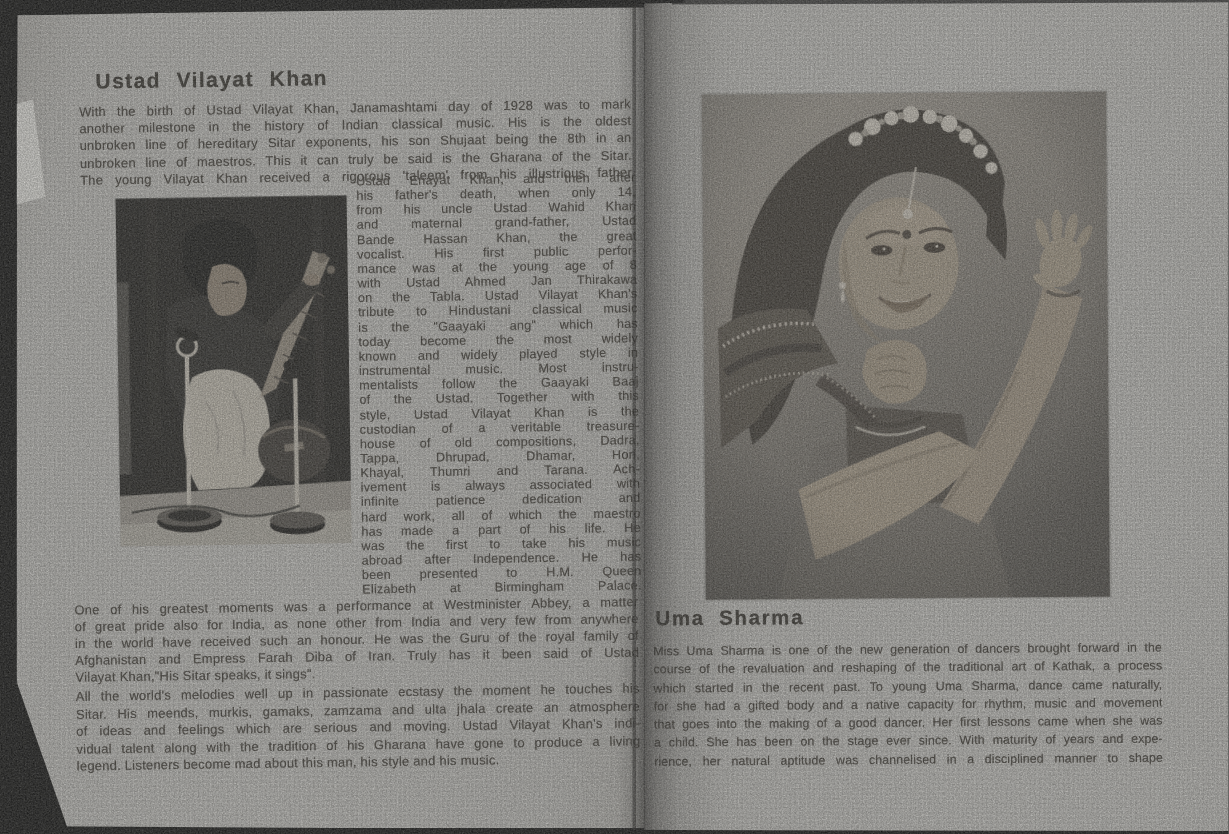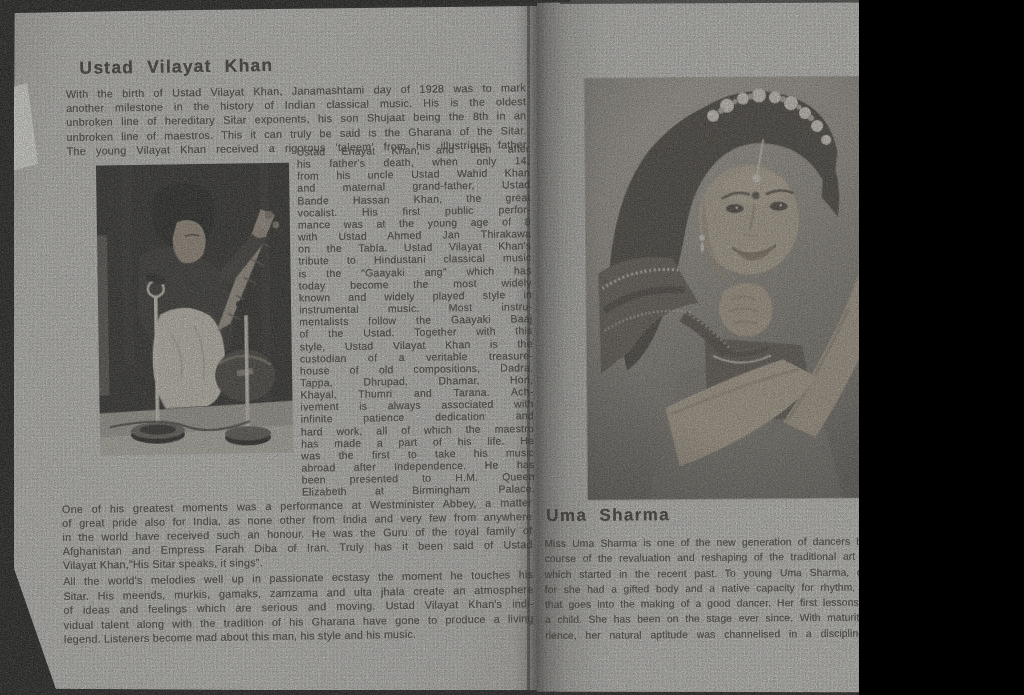--- a/index.html
+++ b/index.html
@@ -1,16 +1,16 @@
 <!DOCTYPE html>
 <html><head>
 <meta charset="utf-8">
 <style>
   html,body{margin:0;padding:0;background:#000;}
-  .scan{position:relative;width:859px;height:695px;background:#0a0a09;overflow:hidden;
+  .scan{position:relative;width:1024px;height:695px;background:#0a0a09;overflow:hidden;
         font-family:"Liberation Sans",sans-serif;}
   
   .page{position:absolute;
         background-image:radial-gradient(circle at 1.5px 1.5px, rgba(40,38,34,0.10) 0.8px, rgba(0,0,0,0) 1.6px),
                          linear-gradient(100deg,#b3b1ab 0%,#c6c5c0 10%,#cac9c4 50%,#c3c2bd 88%,#b5b3ad 100%);
         background-size:4px 4px,100% 100%;}
   .page-left{left:12px;top:6px;width:525px;height:684px;
         clip-path:polygon(0.5% 0.9%,100% 0,100% 100%,5.5% 100%,0 96.5%);}
   .page-right{left:537px;top:0;width:487px;height:695px;
         background-image:radial-gradient(circle at 1.5px 1.5px, rgba(40,38,34,0.10) 0.8px, rgba(0,0,0,0) 1.6px),

